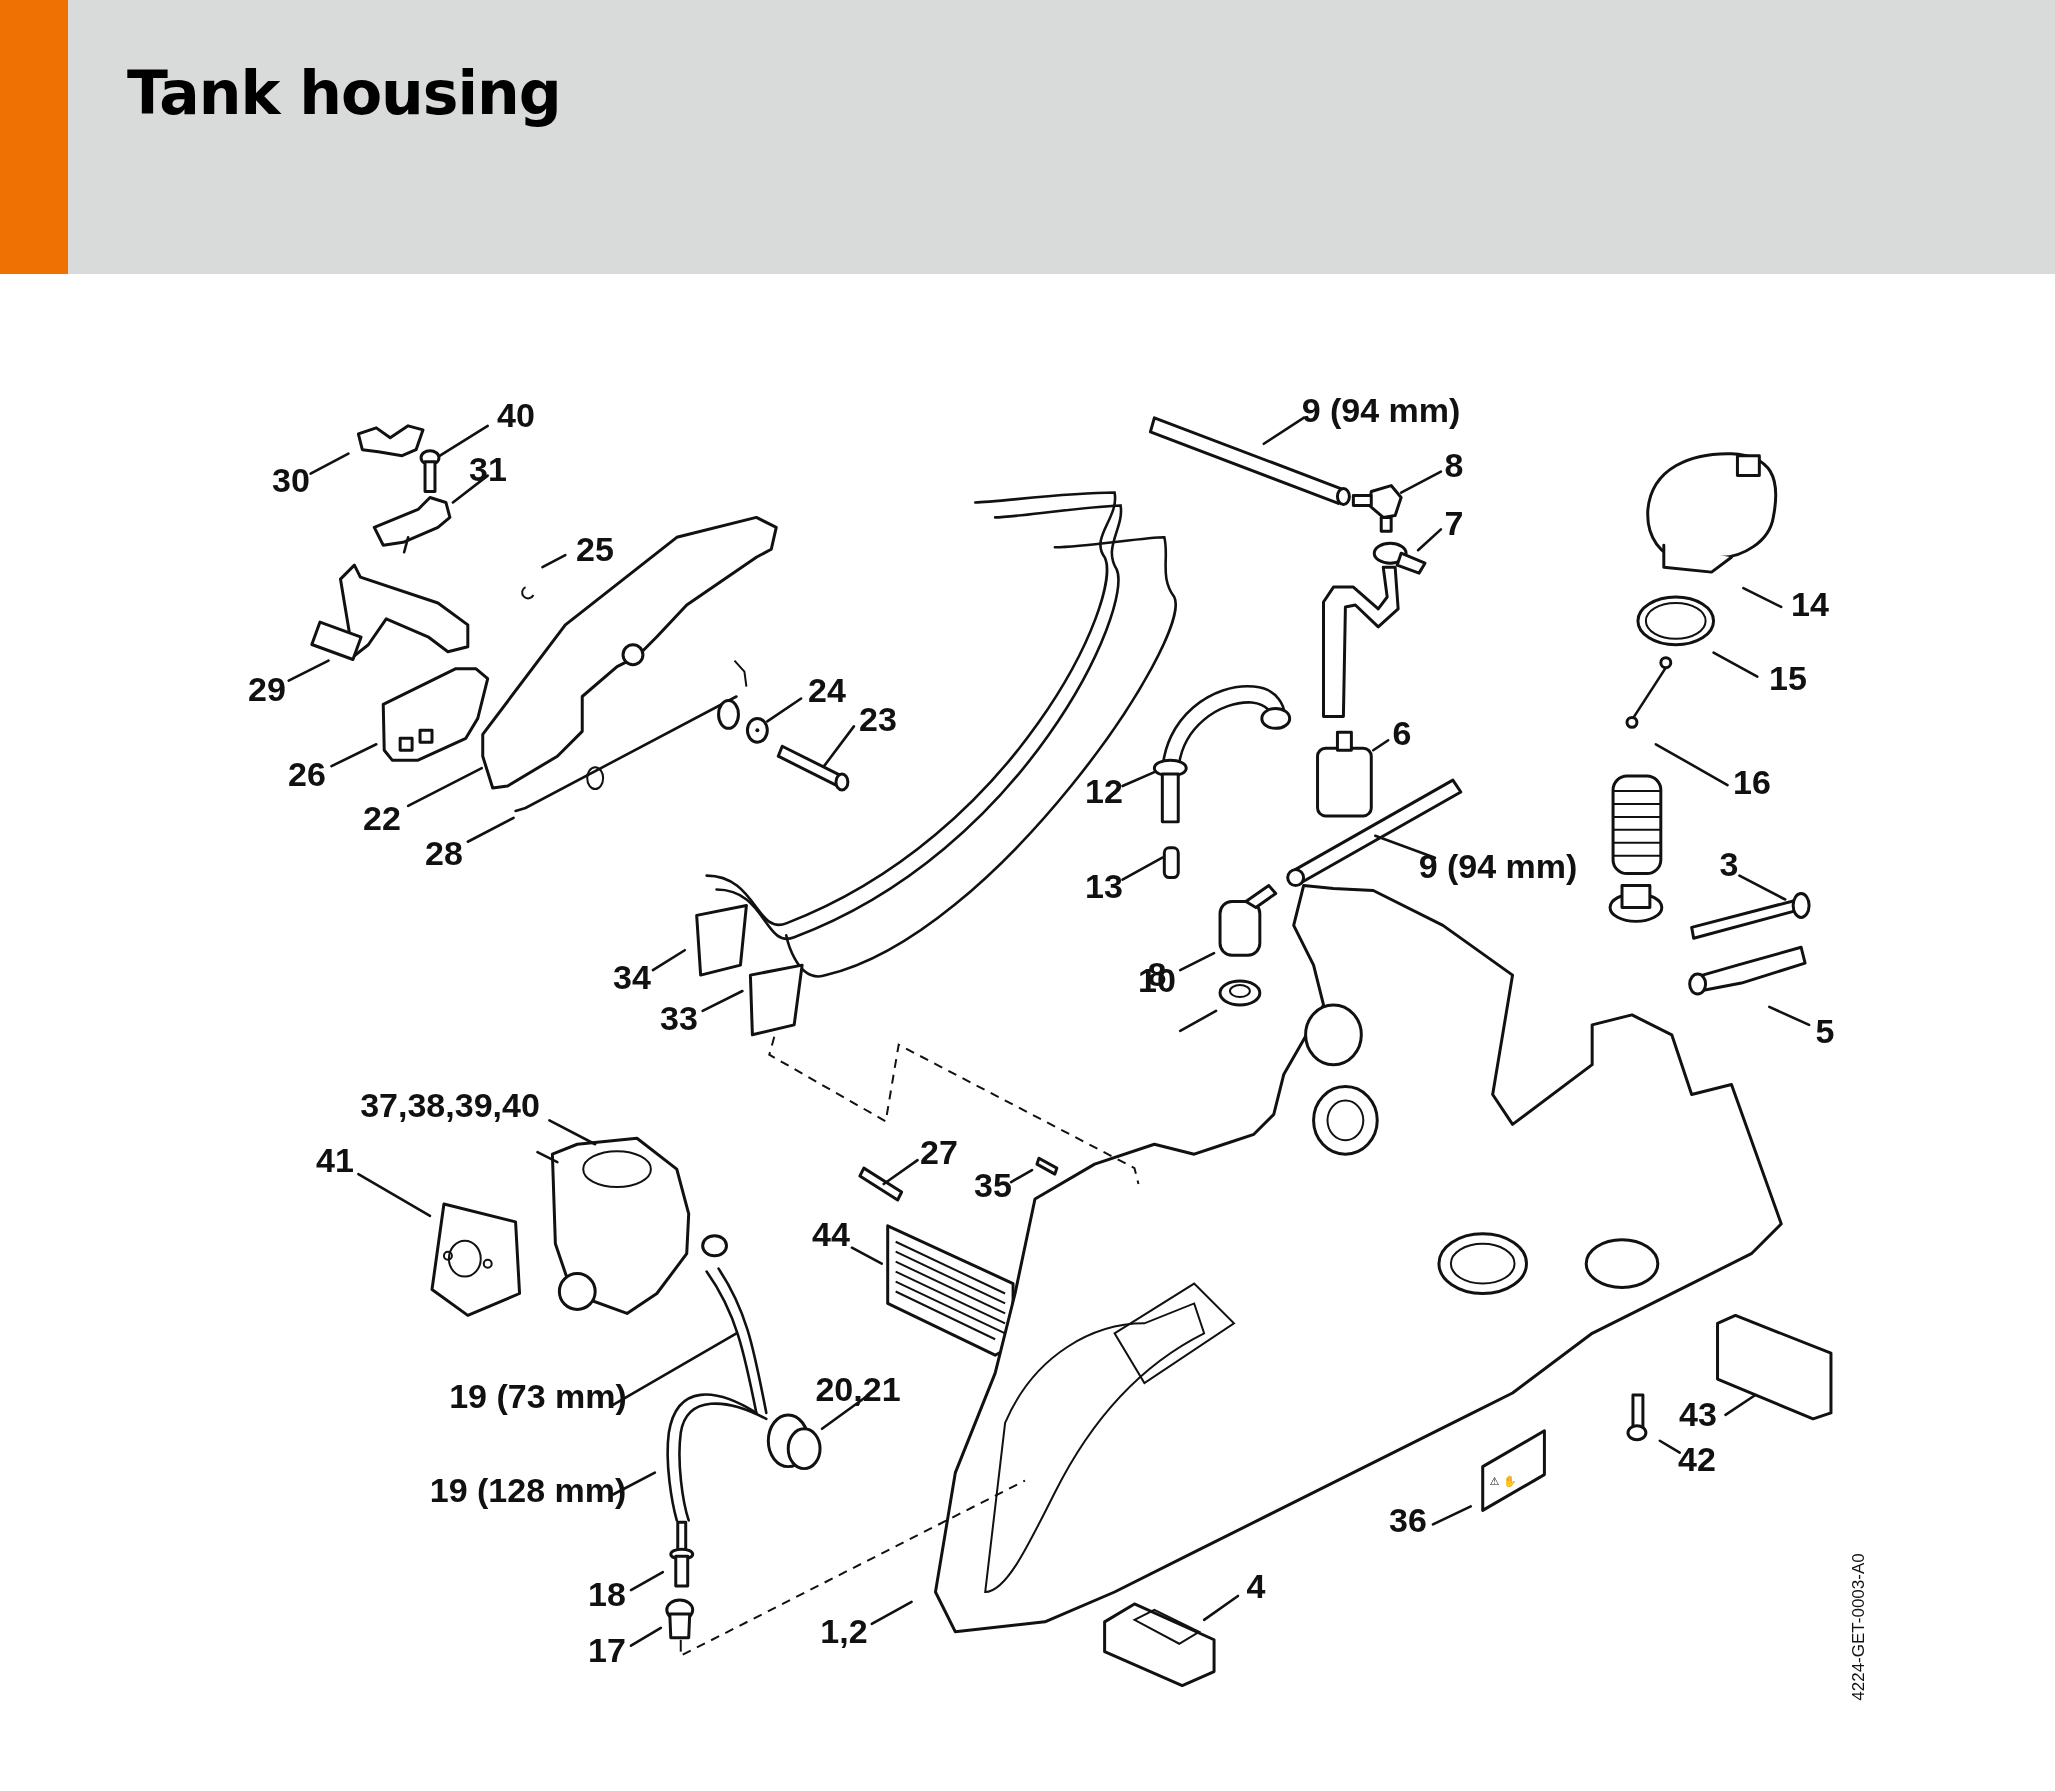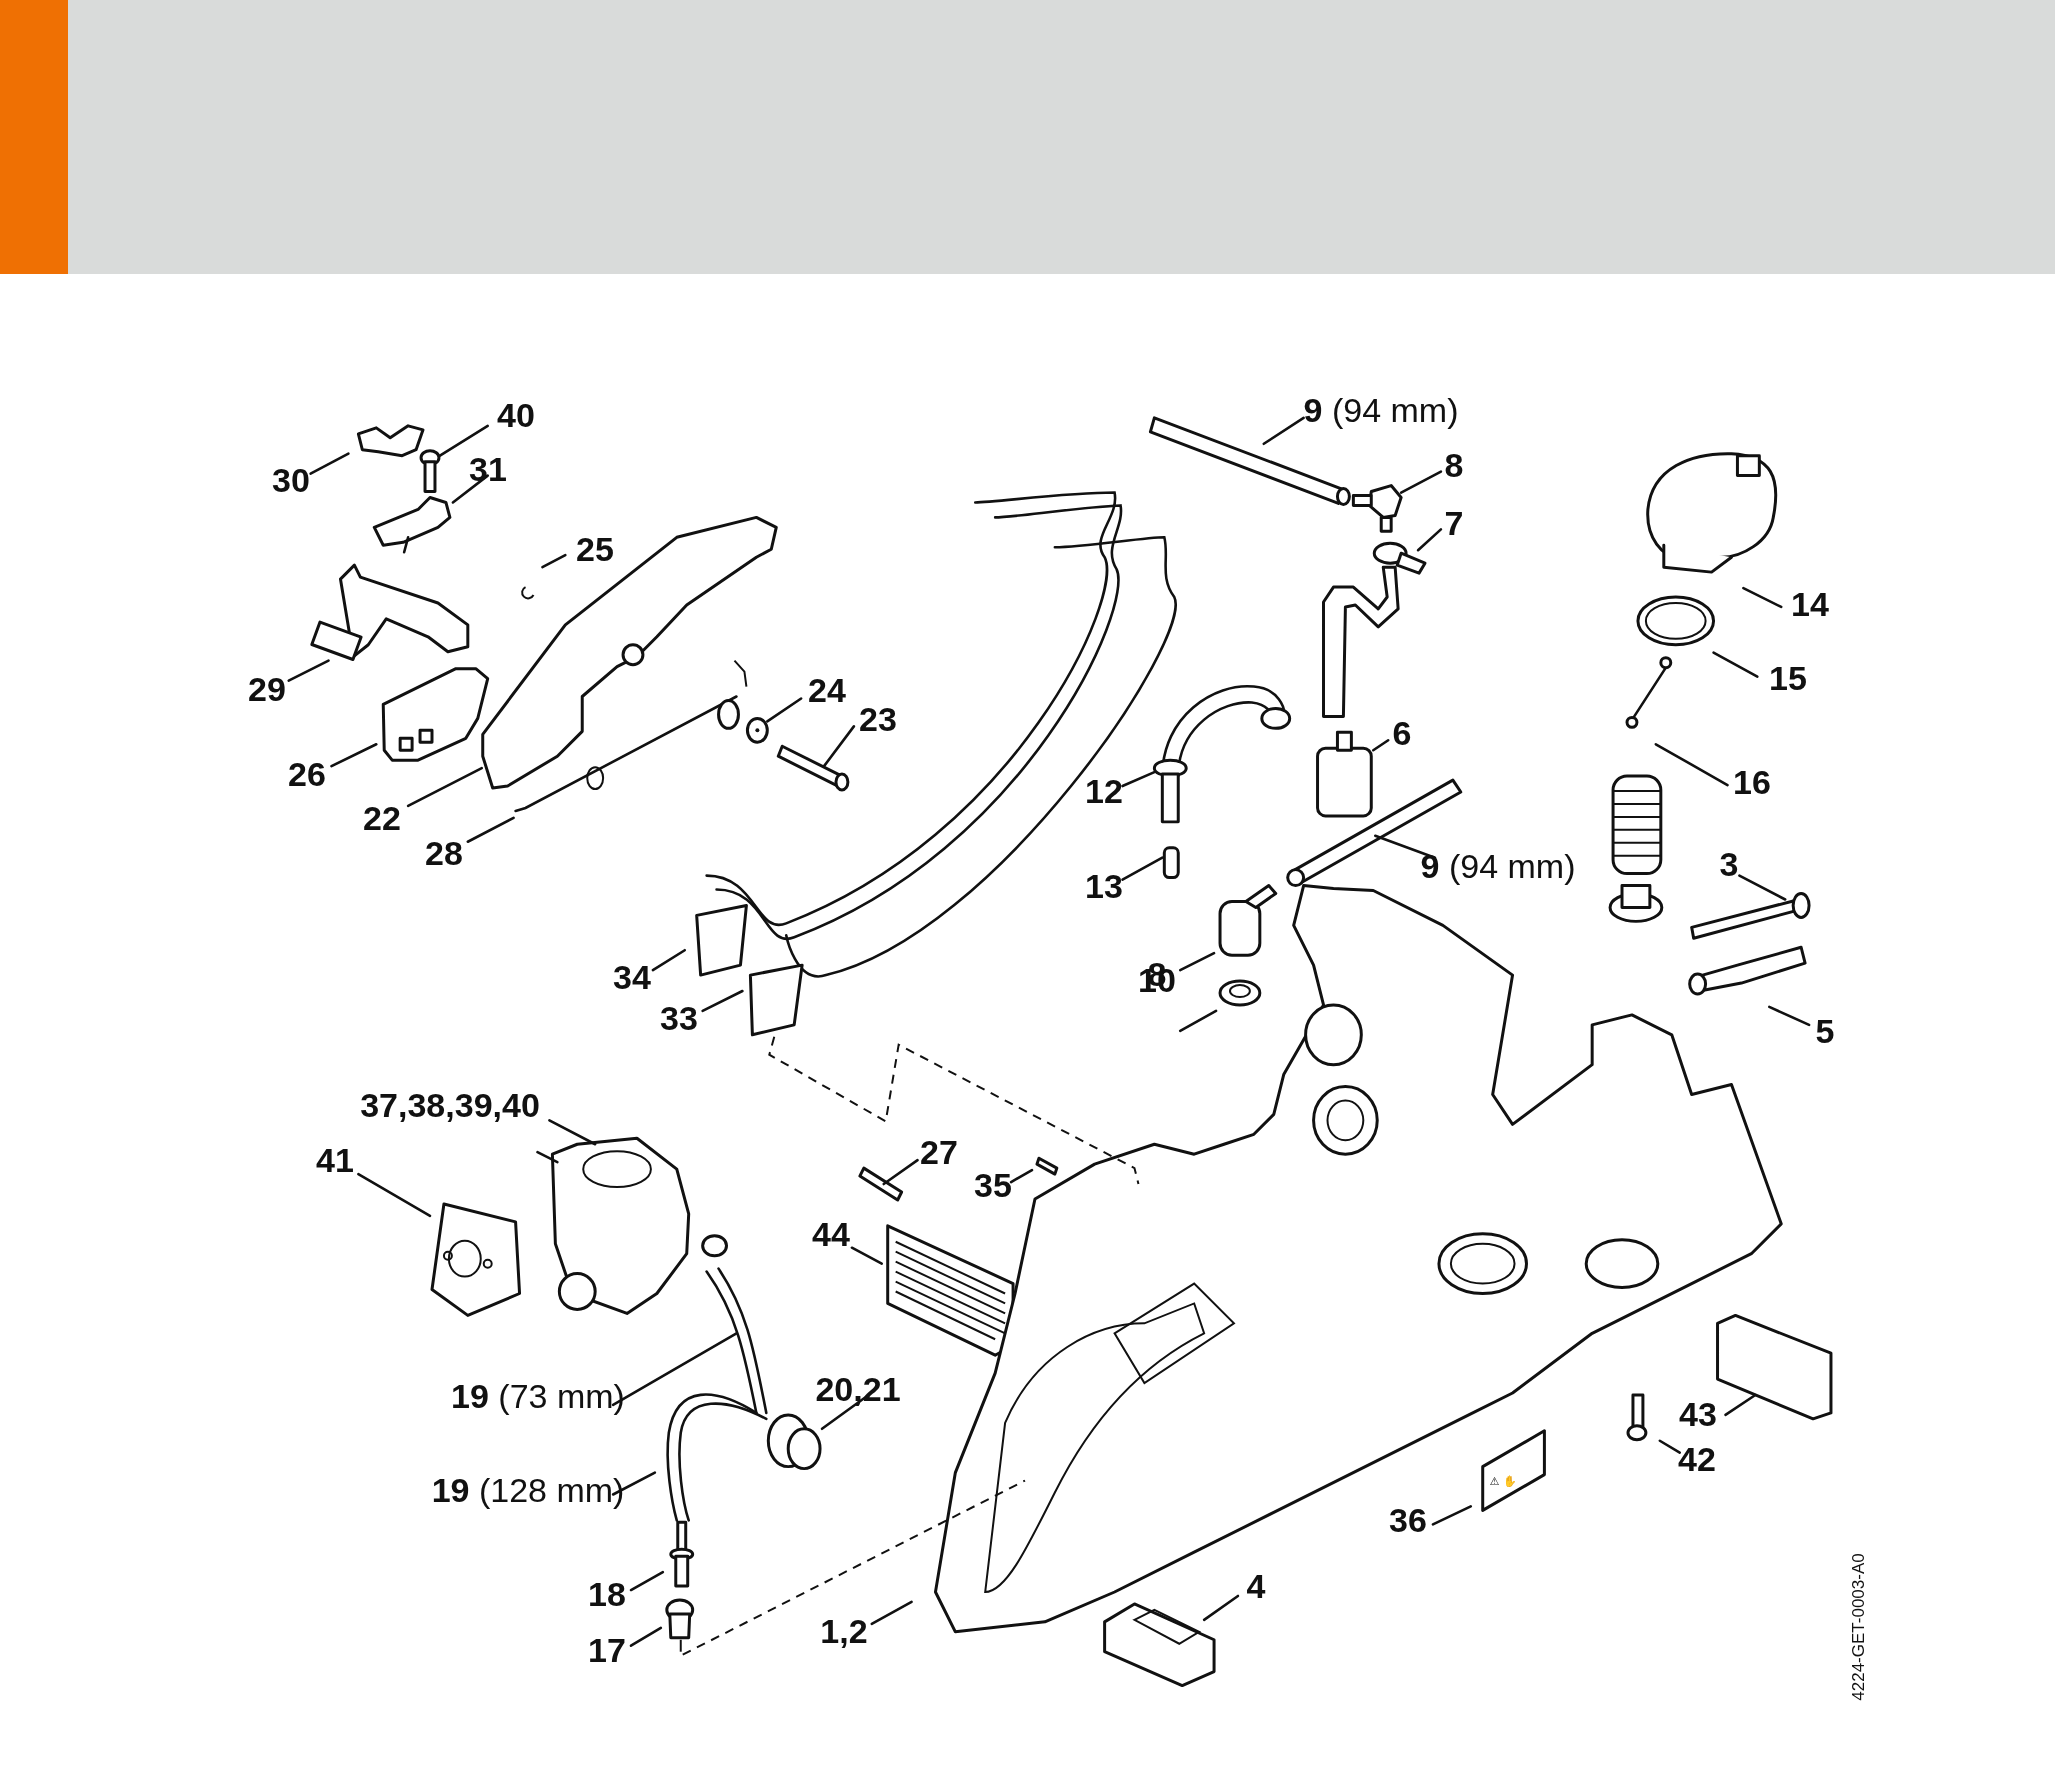--- a/index.html
+++ b/index.html
@@ -2,32 +2,33 @@
 <html><head>
 <meta charset="utf-8">
 <style>
   html, body { margin:0; padding:0; background:#ffffff; }
   body { width:2056px; height:1791px; position:relative; overflow:hidden; font-family:"Liberation Sans", sans-serif; }
   .header { position:absolute; left:0; top:0; width:2056px; height:274px; background:#d9dbda; }
   .accent { position:absolute; left:0; top:0; width:68px; height:274px; background:#ef7003; }
   .title { position:absolute; left:127px; top:58px; font-family:"DejaVu Sans", sans-serif; font-weight:bold; font-size:60px; letter-spacing:-1px; color:#000; margin:0; }
   .diagram { position:absolute; left:0; top:0; width:2056px; height:1791px; }
   .lbl { position:absolute; font-family:"Liberation Sans", sans-serif; font-weight:bold; font-size:34px; color:#111; white-space:nowrap; line-height:1; transform:translate(-50%,-50%); }
-  .lbl .dim { font-weight:normal; }
+  .lbl .dim { font-weight:bold; }
   .ref { position:absolute; left:1859px; top:1627px; font-family:"Liberation Sans", sans-serif; font-size:17px; color:#111; transform:translate(-50%,-50%) rotate(-90deg); white-space:nowrap; }
   svg .part { fill:#fff; stroke:#111; stroke-width:3; stroke-linejoin:round; stroke-linecap:round; }
   svg .ln { stroke:#111; stroke-width:2.6; fill:none; stroke-linecap:round; }
   svg .dash { stroke:#111; stroke-width:2; fill:none; stroke-dasharray:9 7; }
   svg .thin { stroke:#111; stroke-width:2; fill:none; }
 </style>
 </head>
 <body>
 
 <div class="header">
   <div class="accent"></div>
+  <h1 class="title">Tank housing</h1>
 </div>
 
 <div class="diagram">
   <svg width="2056" height="1791" viewBox="0 0 2066 1800">
 
     <g>
       <path class="part" d="M360,436 L378,430 L392,440 L410,428 L425,432 L418,452 L404,458 L380,454 L364,452 Z"></path>
     </g>
 
     <g>

